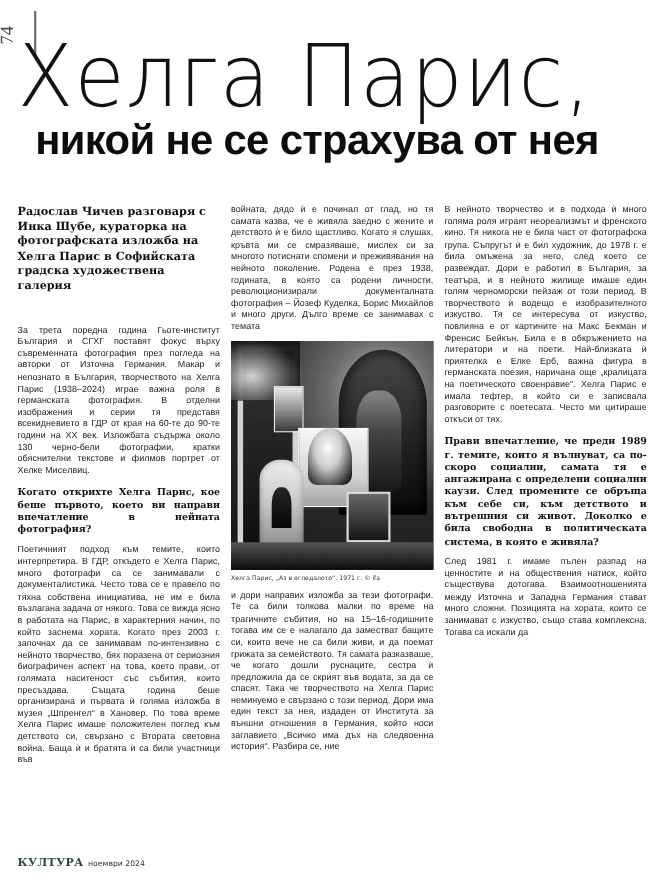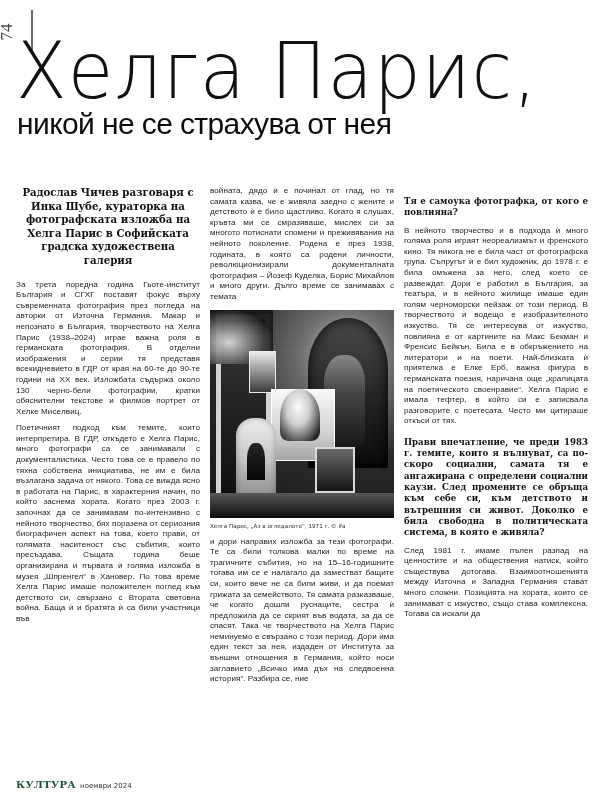--- a/index.html
+++ b/index.html
@@ -69,27 +69,27 @@
     letter-spacing: 1px;
     color: #111111;
     white-space: nowrap;
     margin: 0;
     padding: 0;
     transform: scaleY(1.06);
     transform-origin: left top;
   }
   .headline-bold {
     font-family: "Liberation Sans", sans-serif;
-    font-weight: 400;
-    font-size: 30px;
+    font-weight: 700;
+    font-size: 38px;
     line-height: 1.0;
     letter-spacing: -0.6px;
     color: #0d0d0d;
     white-space: nowrap;
-    margin: 1px;
+    margin: 16px;
     padding: 0;
     margin-top: 4px;
   }
 
   
   .columns {
     position: absolute;
     left: 16px;
     top: 186px;
     width: 572px;
@@ -114,22 +114,22 @@
     color: #222222;
     letter-spacing: 0.05px;
   }
 
   .standfirst {
     font-family: "DejaVu Serif", serif;
     font-weight: 700;
     font-size: 10.2px;
     line-height: 13.6px;
     color: #111111;
-    margin-bottom: 12px;
-    text-align: center;
+    margin-bottom: 28px;
+    text-align: left;
   }
 
   .question {
     font-family: "DejaVu Serif", serif;
     font-weight: 700;
     font-size: 8.6px;
     line-height: 11.3px;
     color: #111111;
     text-align: justify;
     margin-top: 10px;
@@ -315,20 +315,21 @@
   <div class="masthead">
     <div class="headline-thin">Хелга Парис,</div>
     <div class="headline-bold">никой не се страхува от нея</div>
   </div>
 
   <div class="columns">
 
     <div class="col">
       <p class="standfirst">Радослав Чичев разговаря с Инка Шубе, кураторка на фотографската изложба на Хелга Парис в Софийската градска художествена галерия</p>
       <p class="body-text">За трета поредна година Гьоте-институт България и СГХГ поставят фокус върху съвременната фотография през погледа на авторки от Източна Германия. Макар и непознато в България, творчеството на Хелга Парис (1938–2024) играе важна роля в германската фотография. В отделни изображения и серии тя представя всекидневието в ГДР от края на 60-те до 90-те години на ХХ век. Изложбата съдържа около 130 черно-бели фотографии, кратки обяснителни текстове и филмов портрет от Хелке Мисeлвиц.</p>
+      <p class="question">Когато открихте Хелга Парис, кое беше първото, което ви направи впечатление в нейната фотография?</p>
       <p class="body-text">Поетичният подход към темите, които интерпретира. В ГДР, откъдето е Хелга Парис, много фотографи са се занимавали с документалистика. Често това се е правело по тяхна собствена инициатива, не им е била възлагана задача от някого. Това се вижда ясно в работата на Парис, в характерния начин, по който заснема хората. Когато през 2003 г. започнах да се занимавам по-интензивно с нейното творчество, бях поразена от сериозния биографичен аспект на това, което прави, от голямата наситеност със събития, които пресъздава. Същата година беше организирана и първата ѝ голяма изложба в музея „Шпренгел“ в Хановер. По това време Хелга Парис имаше положителен поглед към детството си, свързано с Втората световна война. Баща ѝ и братята ѝ са били участници във</p>
     </div>
 
     <div class="col">
       <p class="body-text">войната, дядо ѝ е починал от глад, но тя самата казва, че е живяла заедно с жените и детството ѝ е било щастливо. Когато я слушах, кръвта ми се смразяваше, мислех си за многото потиснати спомени и преживявания на нейното поколение. Родена е през 1938, годината, в която са родени личности, революционизирали документалната фотография – Йозеф Куделка, Борис Михайлов и много други. Дълго време се занимавах с темата</p>
 
       <div class="figure">
         <div class="photo">
           <div class="bg"></div>
           <div class="arch"></div>
@@ -344,23 +345,22 @@
           <div class="shelf"></div>
           <div class="grain"></div>
         </div>
         <div class="caption">Хелга Парис, „Аз в огледалото“, 1971 г. © ifa</div>
       </div>
 
       <p class="body-text">и дори направих изложба за тези фотографи. Те са били толкова малки по време на трагичните събития, но на 15–16-годишните тогава им се е налагало да заместват бащите си, които вече не са били живи, и да поемат грижата за семейството. Тя самата разказваше, че когато дошли руснаците, сестра ѝ предложила да се скрият във водата, за да се спасят. Така че творчеството на Хелга Парис неминуемо е свързано с този период. Дори има един текст за нея, издаден от Института за външни отношения в Германия, който носи заглавието „Всичко има дъх на следвоенна история“. Разбира се, ние</p>
     </div>
 
     <div class="col">
-      <p class="question">Тя е самоука фотографка, от кого е повлияна?</p>
       <p class="body-text">В нейното творчество и в подхода ѝ много голяма роля играят неореализмът и френското кино. Тя никога не е била част от фотографска група. Съпругът ѝ е бил художник, до 1978 г. е била омъжена за него, след което се развеждат. Дори е работил в България, за театъра, и в нейното жилище имаше един голям черноморски пейзаж от този период. В творчеството ѝ водещо е изобразителното изкуство. Тя се интересува от изкуство, повлияна е от картините на Макс Бекман и Френсис Бейкън. Била е в обкръжението на литератори и на поети. Най-близката ѝ приятелка е Елке Ерб, важна фигура в германската поезия, наричана още „кралицата на поетическото своенравие“. Хелга Парис е имала тефтер, в който си е записвала разговорите с поетесата. Често ми цитираше откъси от тях.</p>
-      <p class="question">Прави впечатление, че преди 1983 г. темите, които я вълнуват, са по-скоро социални, самата тя е ангажирана с определени социални каузи. След промените се обръща към себе си, към детството и вътрешния си живот. Доколко е била свободна в политическата система, в която е живяла?</p>
+      <p class="question">Прави впечатление, че преди 1989 г. темите, които я вълнуват, са по-скоро социални, самата тя е ангажирана с определени социални каузи. След промените се обръща към себе си, към детството и вътрешния си живот. Доколко е била свободна в политическата система, в която е живяла?</p>
       <p class="body-text">След 1981 г. имаме пълен разпад на ценностите и на обществения натиск, който съществува дотогава. Взаимоотношенията между Източна и Западна Германия стават много сложни. Позицията на хората, които се занимават с изкуство, също става комплексна. Тогава са искали да</p>
     </div>
 
   </div>
 
   <div class="footer">
     <span class="footer-brand" style="color: rgb(31, 83, 54);">КУЛТУРА</span>
     <span class="footer-date">ноември 2024</span>
   </div>
 

